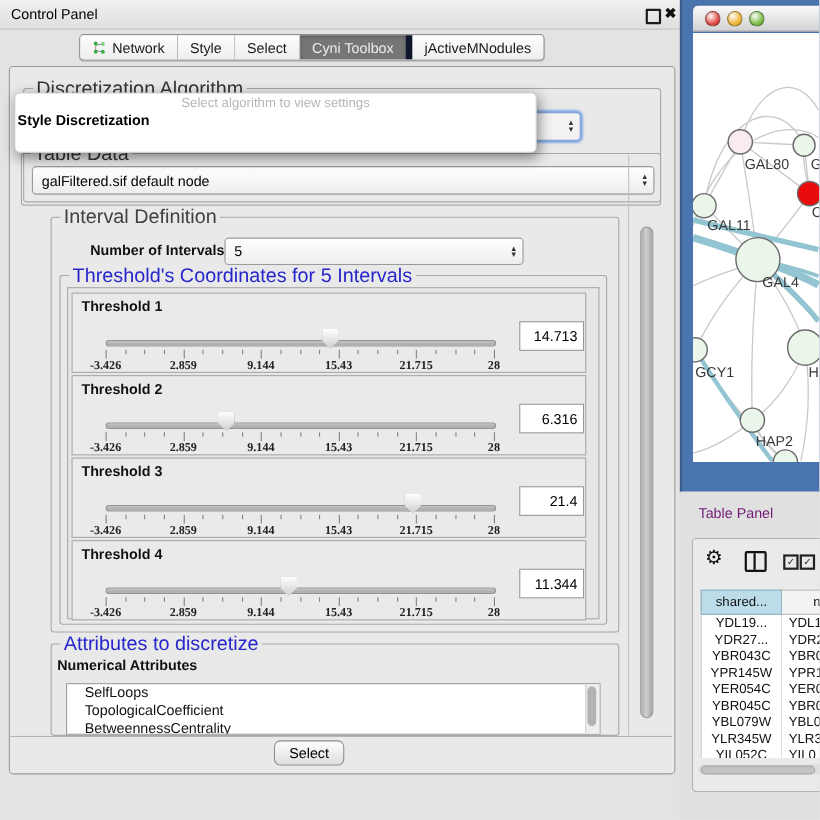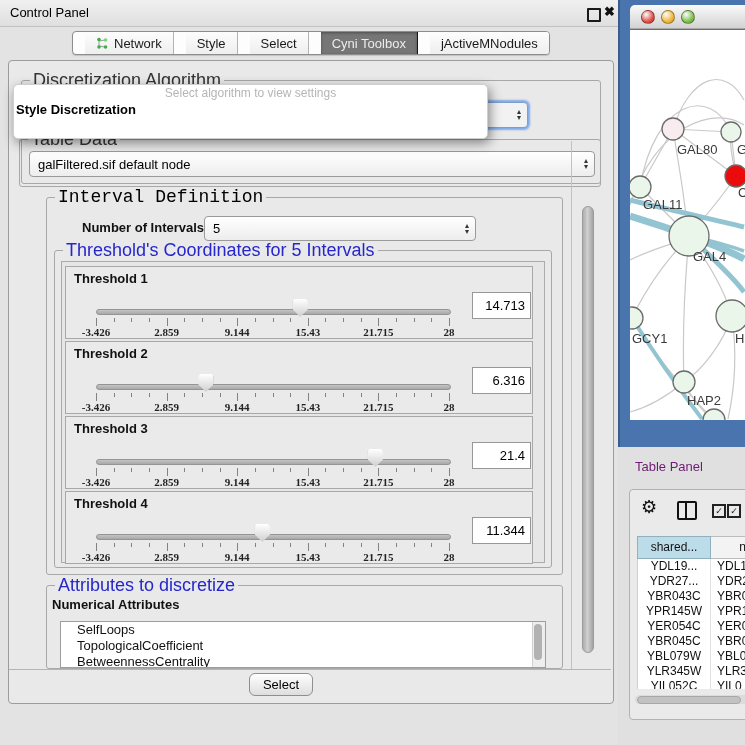--- a/index.html
+++ b/index.html
@@ -9,33 +9,33 @@
   
   .left-panel{left:0;top:0;width:618px;height:745px;background:#e3e3e3;}
   .titlebar{left:0;top:0;width:618px;height:26px;background:linear-gradient(#f0f0f0,#dfdfdf);
             border-bottom:1px solid #c2c2c2;}
   .titlebar .t{position:absolute;left:10px;top:5px;font-size:13px;color:#000;}
   .float-ic{position:absolute;left:587px;top:8px;width:10px;height:10px;border:2px solid #1a1a1a;border-radius:1px;}
   .close-ic{position:absolute;left:604px;top:4px;font-size:13px;font-weight:bold;color:#111;}
   
   .seg{display:flex;border:1px solid #8d8d8d;border-radius:4px;overflow:hidden;background:#fdfdfd;height:22px;box-shadow:0 1px 1px rgba(0,0,0,.15);}
   .seg .tab{display:flex;align-items:center;padding:0 11px;font-size:13px;color:#1a1a1a;
-            background:linear-gradient(#fdfdfd,#eeeeee);border-right:1px solid #b3b3b3;white-space:nowrap;cursor:default;margin-left:12px;}
+            background:linear-gradient(#fdfdfd,#eeeeee);border-right:1px solid #b3b3b3;white-space:nowrap;cursor:default;}
   .seg .tab:last-child{border-right:none;}
-  .seg .tab.active{background:#767676;color:#ececec;border-right:1px solid #0f172a;box-shadow:inset 0 1px 3px rgba(0,0,0,.35);}
+  .seg .tab.active{background:#767676;color:#ececec;border-right:6px solid #0f172a;box-shadow:inset 0 1px 3px rgba(0,0,0,.35);}
   .top-tabs{left:72px;top:31px;}
   .bottom-tabs{left:143px;top:704px;}
   .net-ic{width:13px;height:13px;margin-right:5px;}
   
   .content-panel{left:8px;top:60px;width:604px;height:642px;background:#e9e9e9;
                  border:1px solid #9c9c9c;border-radius:4px;}
   .group{position:absolute;border:1px solid #a8a8a8;border-radius:3px;}
   .group>.legend{position:absolute;top:-8px;left:8px;background:#e9e9e9;padding:0 3px;font-size:18px;line-height:14px;}
   .legend.gray{color:#333;}
-  .legend.green{color:#000000;font-family:Liberation Mono, monospace;}
+  .legend.green{color:#404040;}
   .legend.blue{color:#2626cc;}
   
   .combo{position:absolute;background:linear-gradient(#ffffff,#ededed);border:1px solid #9a9a9a;border-radius:4px;
          font-size:13px;color:#000;display:flex;align-items:center;padding-left:8px;}
   .combo .stepper{position:absolute;right:6px;top:0;bottom:0;display:flex;flex-direction:column;justify-content:center;
                   font-size:8px;line-height:6px;color:#333;}
   .combo.focused{box-shadow:0 0 2px 2px #82aae6;border-color:#7c9fd0;background:#f2f2f2;}
   
   .popup{position:absolute;left:4px;top:23px;width:473px;height:53px;background:#fff;border:1px solid #cfcfcf;
          border-radius:5px;box-shadow:2px 4px 12px rgba(0,0,0,.45);z-index:40;overflow:hidden;}

